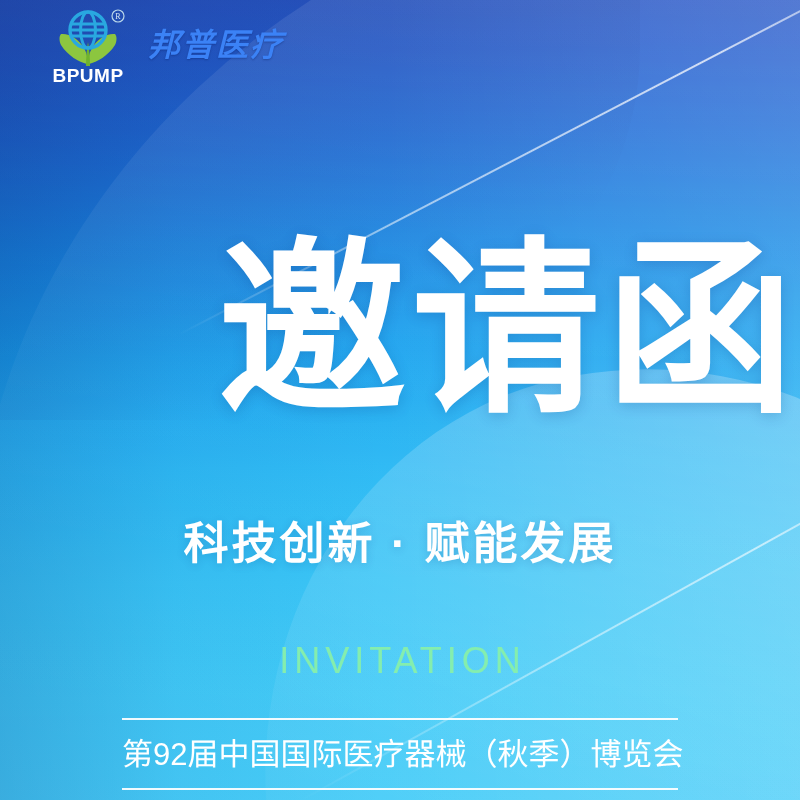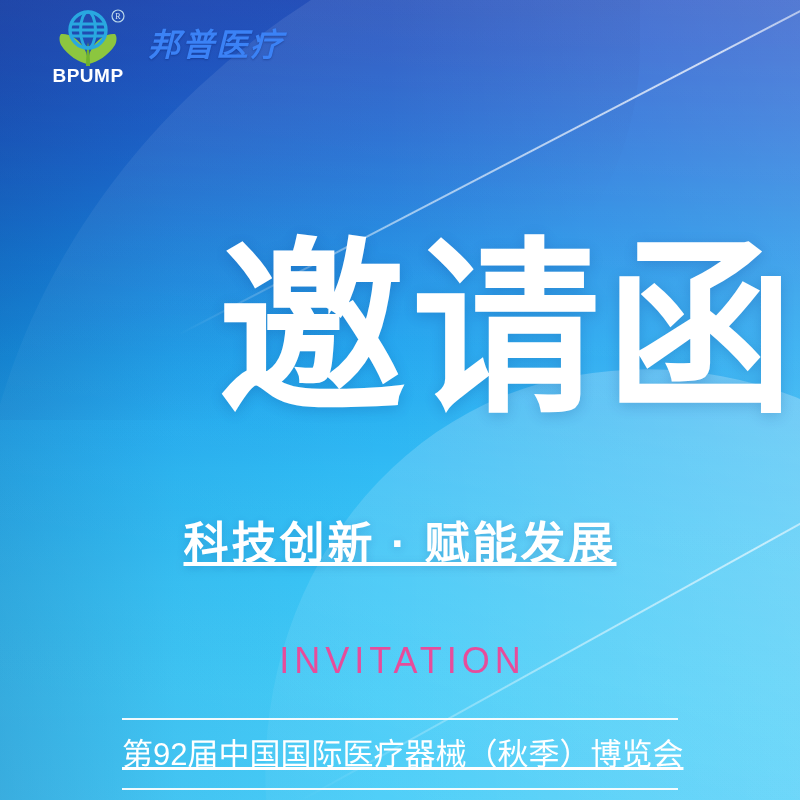--- a/index.html
+++ b/index.html
@@ -150,28 +150,27 @@
     left: 0; right: 0;
     top: 516px;
     text-align: center;
     color: #ffffff;
     font-size: 45px;
     font-weight: 700;
     letter-spacing: 3px;
     line-height: 1.25;
     z-index: 5;
     text-shadow: 0 2px 8px rgba(4,48,130,0.18);
-    text-decoration: underline;
   }
   .invitation-en {
     position: absolute;
     left: 0; right: 0;
     top: 643px;
     text-align: center;
-    color: #ec4899;
+    color: #86efac;
     font-size: 36px;
     font-weight: 400;
     letter-spacing: 5px;
     text-indent: 5px;
     line-height: 1;
     z-index: 5;
     opacity: .97;
   }
 
   
@@ -189,21 +188,20 @@
   }
   .footer-text {
     color: #ffffff;
     font-size: 31px;
     font-weight: 400;
     letter-spacing: 0px;
     line-height: 1;
     text-align: center;
     padding: 19px 0 18px 0;
     white-space: nowrap;
-    text-decoration: underline;
   }
 </style>
 </head>
 <body>
 
 <div id="poster">
 
   <div class="bg-base"></div>
   <div class="bg-hshade"></div>
   <div class="wedge-tl"></div>

